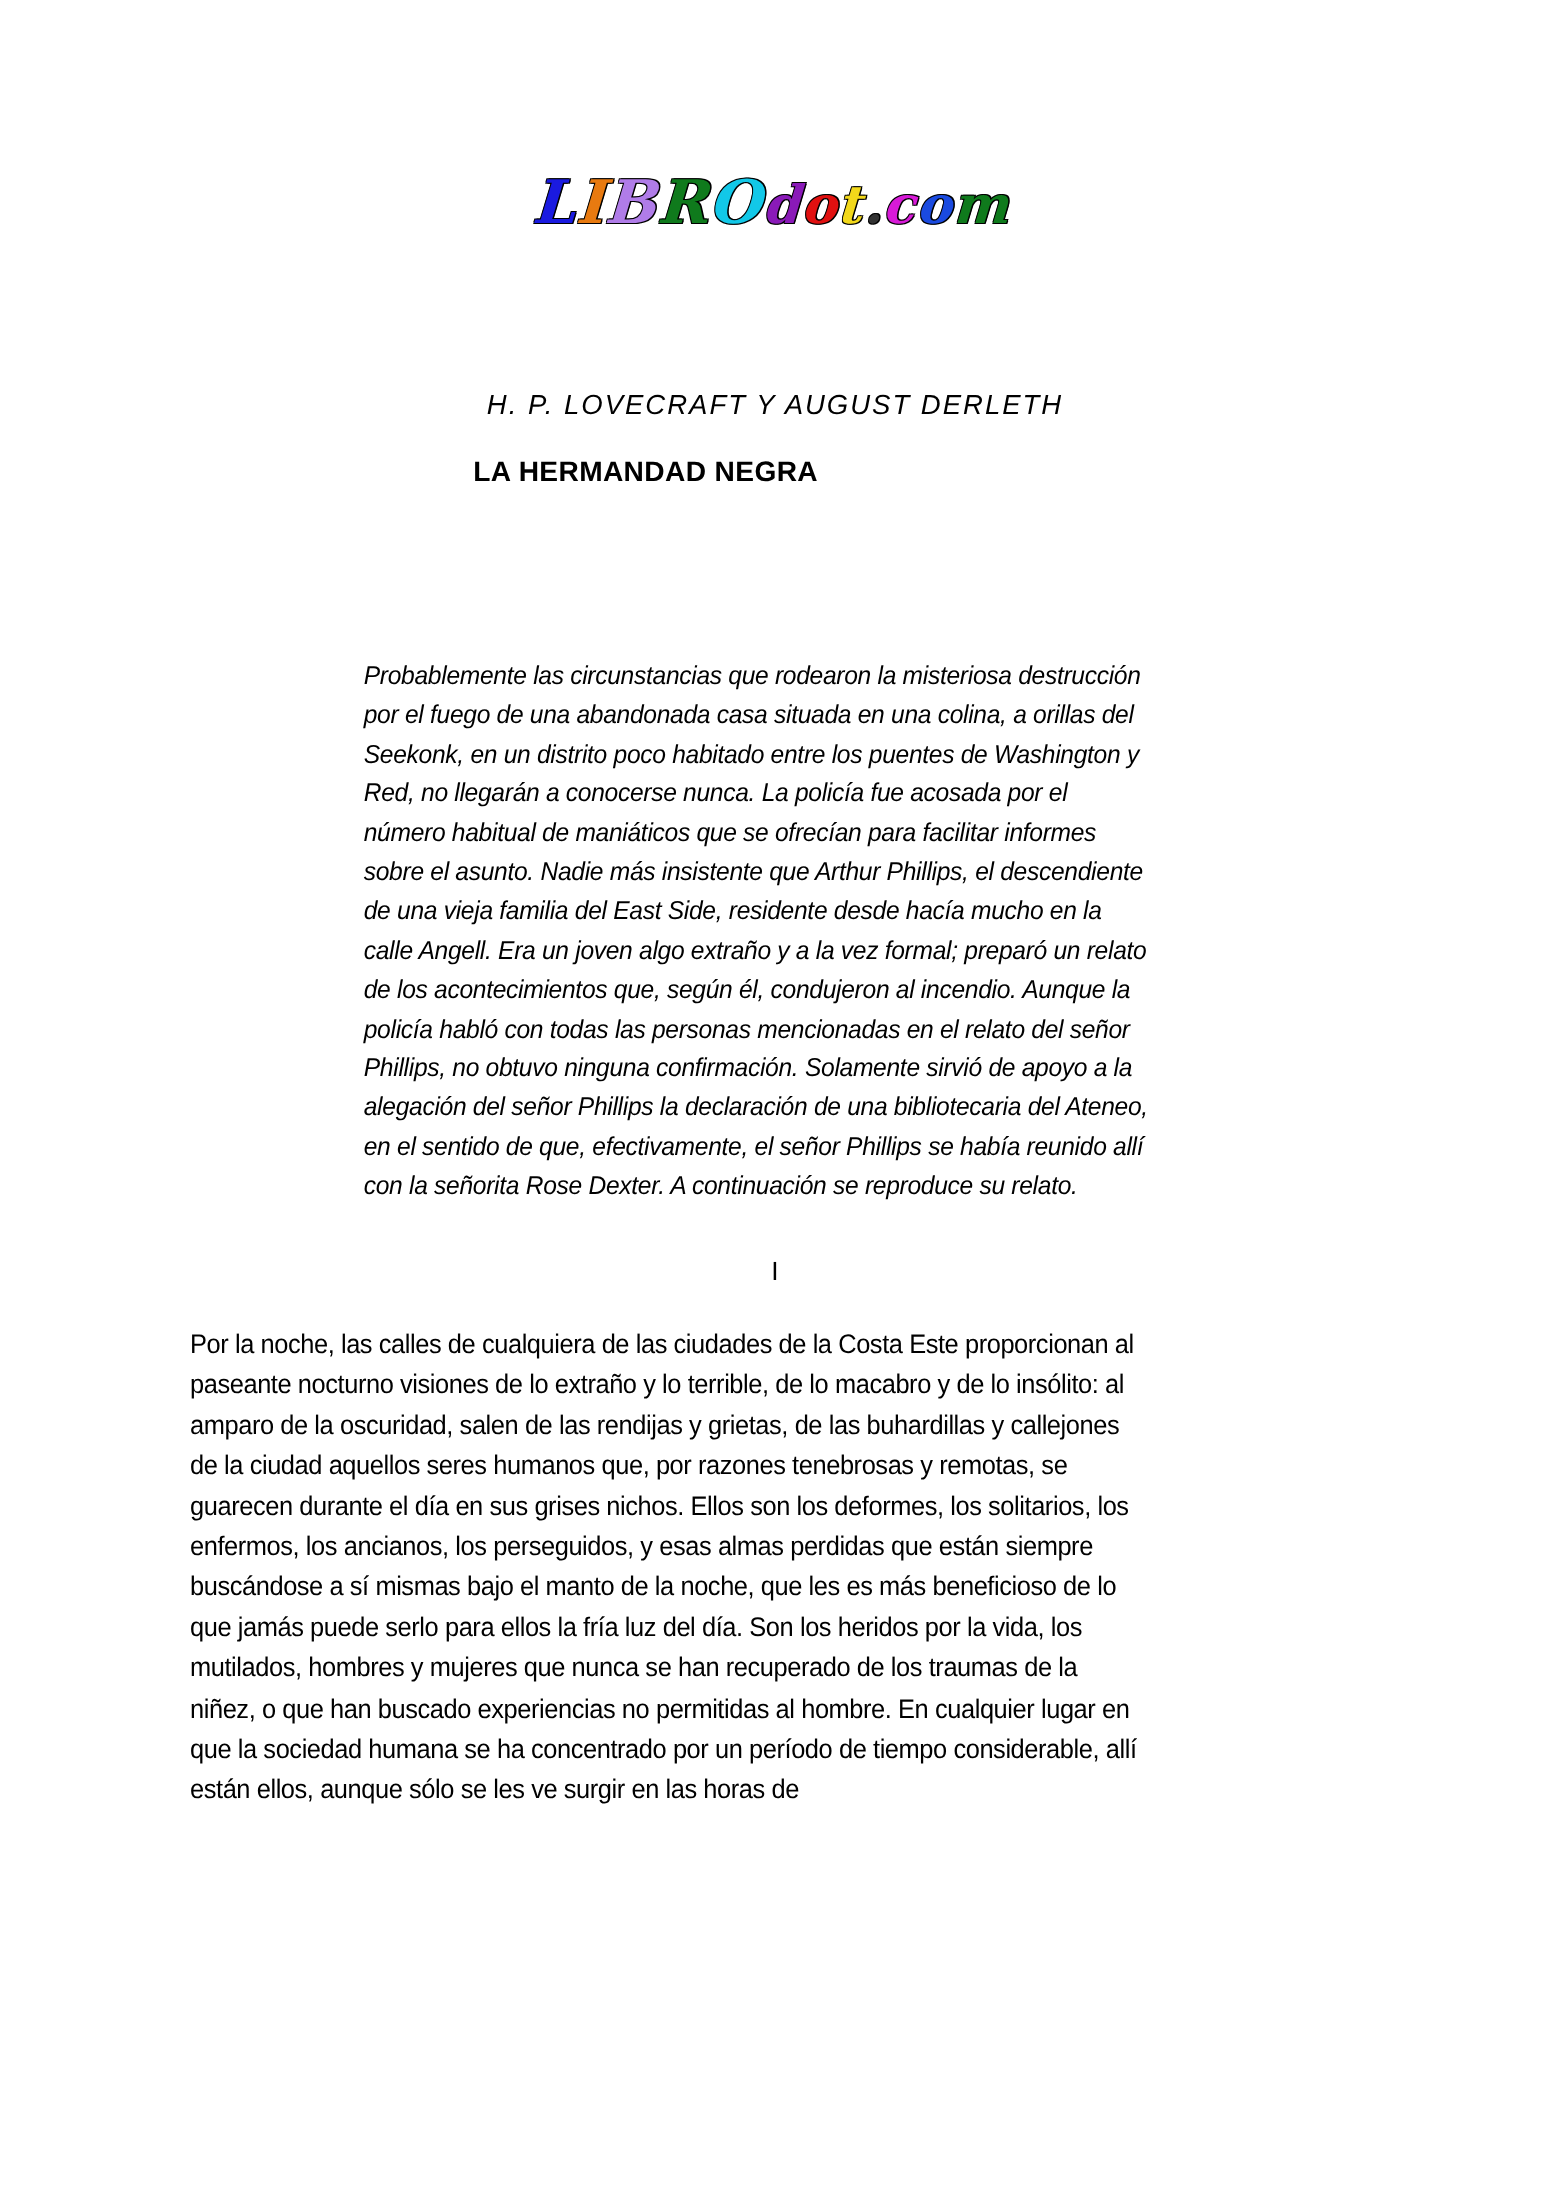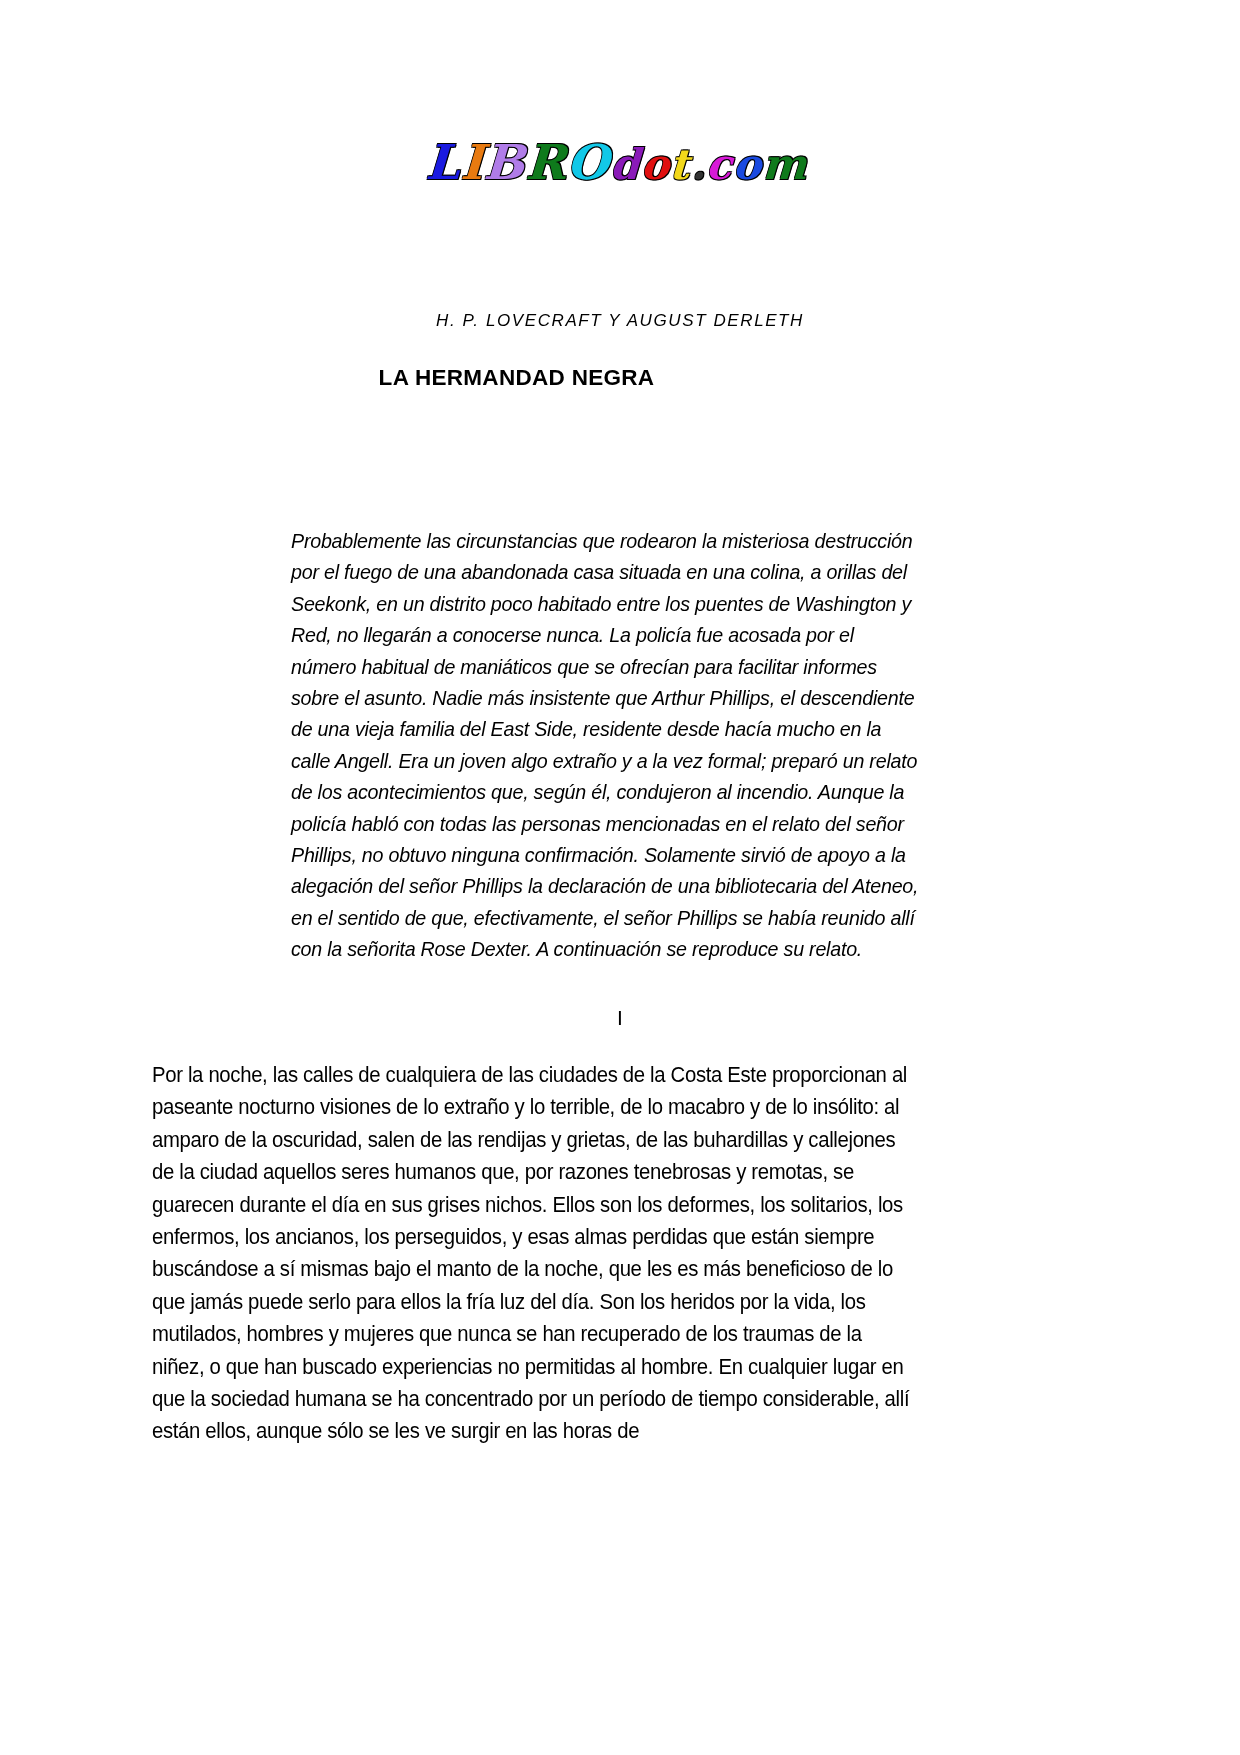--- a/index.html
+++ b/index.html
@@ -47,21 +47,21 @@
 
   
   .author-line {
     position: absolute;
     top: 311px;
     left: 0;
     width: 1240px;
     text-align: center;
     font-family: "Liberation Sans", sans-serif;
     font-style: italic;
-    font-size: 17px;
+    font-size: 22px;
     letter-spacing: 1.6px;
     color: #000;
     white-space: nowrap;
   }
   .book-title {
     position: absolute;
     top: 365px;
     left: 0;
     width: 1033px;
     text-align: center;

